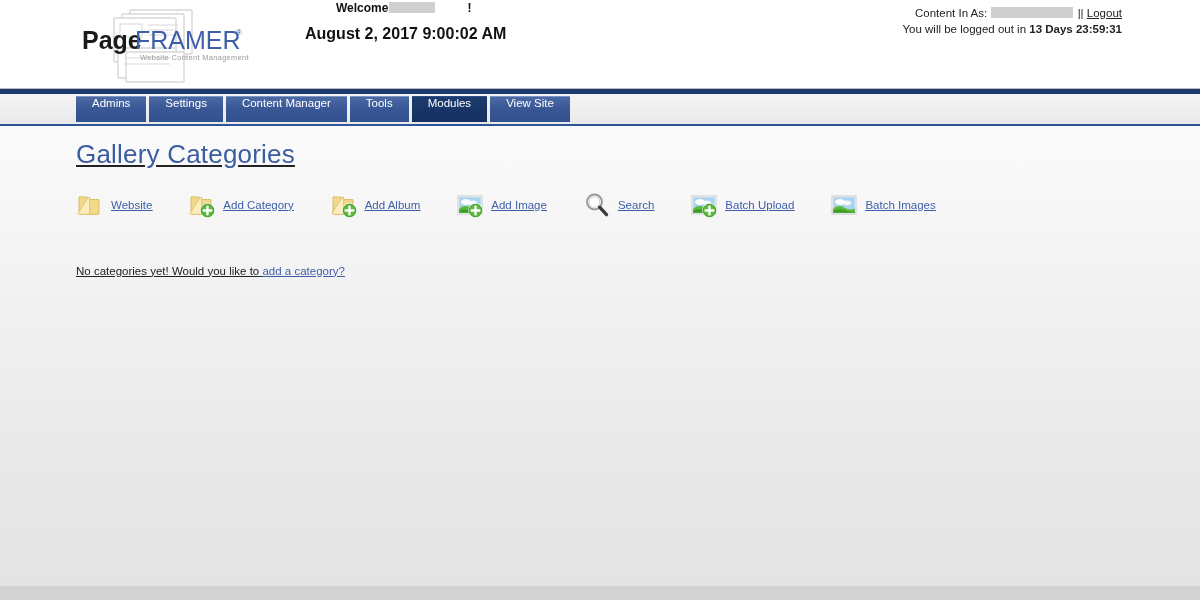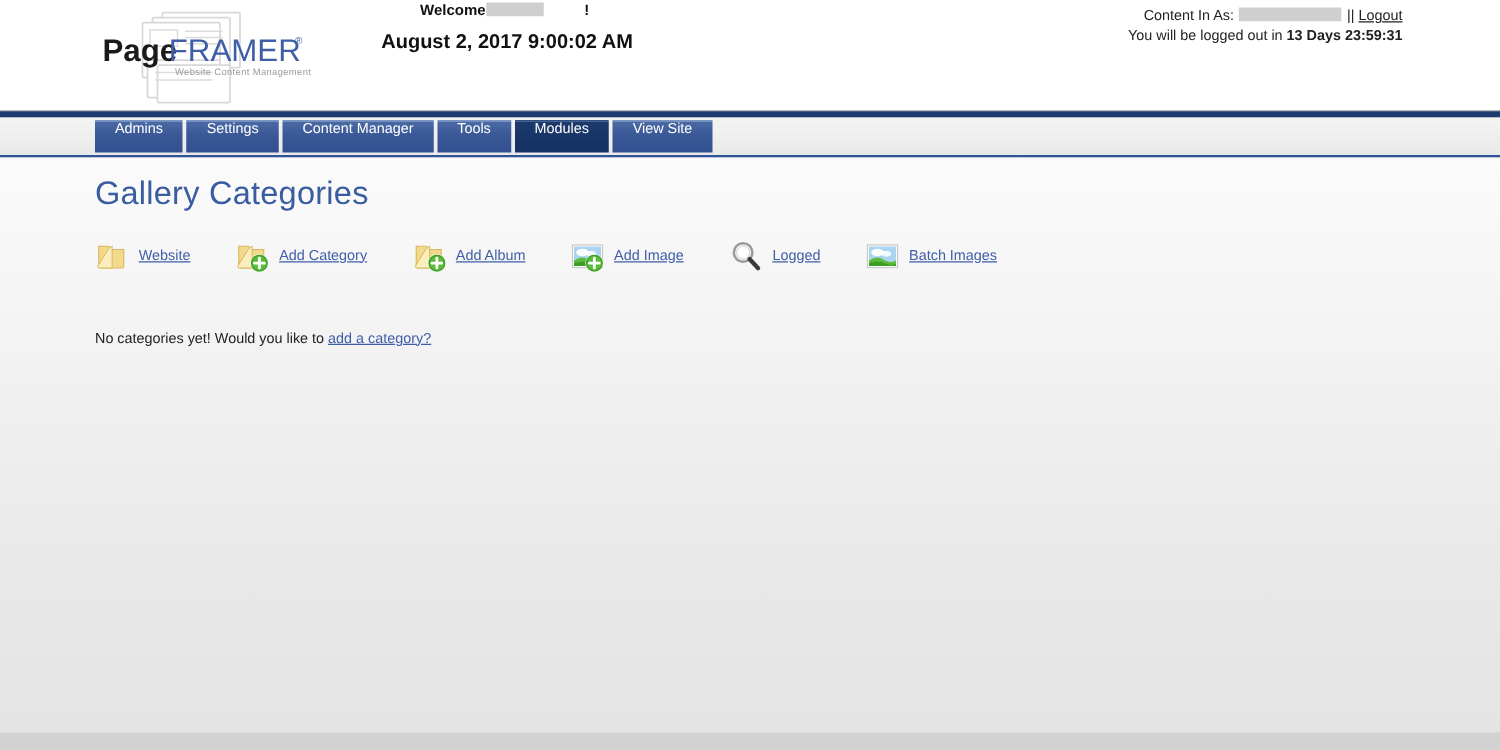--- a/index.html
+++ b/index.html
@@ -129,20 +129,21 @@
     border-top: 1px solid #2c4f86;
     font-weight: normal;
   }
 
   
   .content {
     position: relative;
     width: 100%;
     height: 460px;
     background: linear-gradient(to bottom, #fbfbfb 0%, #f2f2f2 35%, #e9e9e9 70%, #e4e4e4 100%);
+    text-decoration: underline;
   }
   .content-inner {
     position: relative;
     padding-left: 76px;
     padding-top: 14px;
   }
 
   .page-title {
     font-size: 26px;
     font-weight: normal;
@@ -318,30 +319,44 @@
             <path d="M19.5 15.6 v7.8 M15.6 19.5 h7.8" stroke="#ffffff" stroke-width="2.3" stroke-linecap="round"></path>
           </svg>
           <span class="tb-label">Add Image</span>
         </div>
         <div class="tb-item">
           <svg class="tb-icon" viewBox="0 0 28 28">
             <circle cx="11.5" cy="11" r="7.4" fill="#fafafa" stroke="#9a9a9a" stroke-width="2"></circle>
             <circle cx="11.5" cy="11" r="5.2" fill="#ffffff" stroke="#cdcdcd" stroke-width="0.8"></circle>
             <line x1="16.6" y1="16.2" x2="23.5" y2="23.6" stroke="#3a3a3a" stroke-width="3.4" stroke-linecap="round"></line>
           </svg>
-          <span class="tb-label">Logged</span>
+          <span class="tb-label">Search</span>
         </div>
         <div class="tb-item">
           <svg class="tb-icon" viewBox="0 0 28 28">
             <rect x="2" y="5" width="24" height="18" fill="#ffffff" stroke="#c9c9c9" stroke-width="1"></rect>
             <rect x="3.2" y="6.2" width="21.6" height="15.6" fill="#aad4f0"></rect>
             <ellipse cx="10" cy="11" rx="5" ry="3" fill="#ffffff" opacity="0.95"></ellipse>
             <ellipse cx="17" cy="12" rx="4" ry="2.4" fill="#ffffff" opacity="0.85"></ellipse>
             <path d="M3.2 17.5 q6 -4.6 12 -0.6 q5 3.2 9.6 0.4 v4.5 h-21.6 z" fill="#5cbb3c"></path>
             <path d="M3.2 19.6 q7 -3 13 0.2 q4.6 2.2 8.6 0.2 v1.8 h-21.6 z" fill="#3d9e25"></path>
+            <circle cx="19.5" cy="19.5" r="7.2" fill="#ffffff"></circle>
+            <circle cx="19.5" cy="19.5" r="6.3" fill="#5cbb3c" stroke="#3d9e25" stroke-width="1"></circle>
+            <path d="M19.5 15.6 v7.8 M15.6 19.5 h7.8" stroke="#ffffff" stroke-width="2.3" stroke-linecap="round"></path>
+          </svg>
+          <span class="tb-label">Batch Upload</span>
+        </div>
+        <div class="tb-item">
+          <svg class="tb-icon" viewBox="0 0 28 28">
+            <rect x="2" y="5" width="24" height="18" fill="#ffffff" stroke="#c9c9c9" stroke-width="1"></rect>
+            <rect x="3.2" y="6.2" width="21.6" height="15.6" fill="#aad4f0"></rect>
+            <ellipse cx="10" cy="11" rx="5" ry="3" fill="#ffffff" opacity="0.95"></ellipse>
+            <ellipse cx="17" cy="12" rx="4" ry="2.4" fill="#ffffff" opacity="0.85"></ellipse>
+            <path d="M3.2 17.5 q6 -4.6 12 -0.6 q5 3.2 9.6 0.4 v4.5 h-21.6 z" fill="#5cbb3c"></path>
+            <path d="M3.2 19.6 q7 -3 13 0.2 q4.6 2.2 8.6 0.2 v1.8 h-21.6 z" fill="#3d9e25"></path>
           </svg>
           <span class="tb-label">Batch Images</span>
         </div>
       </div>
 
     <div class="status-msg">
       <span>No categories yet! Would you like to</span>
       <a>add a category?</a>
     </div>
 

